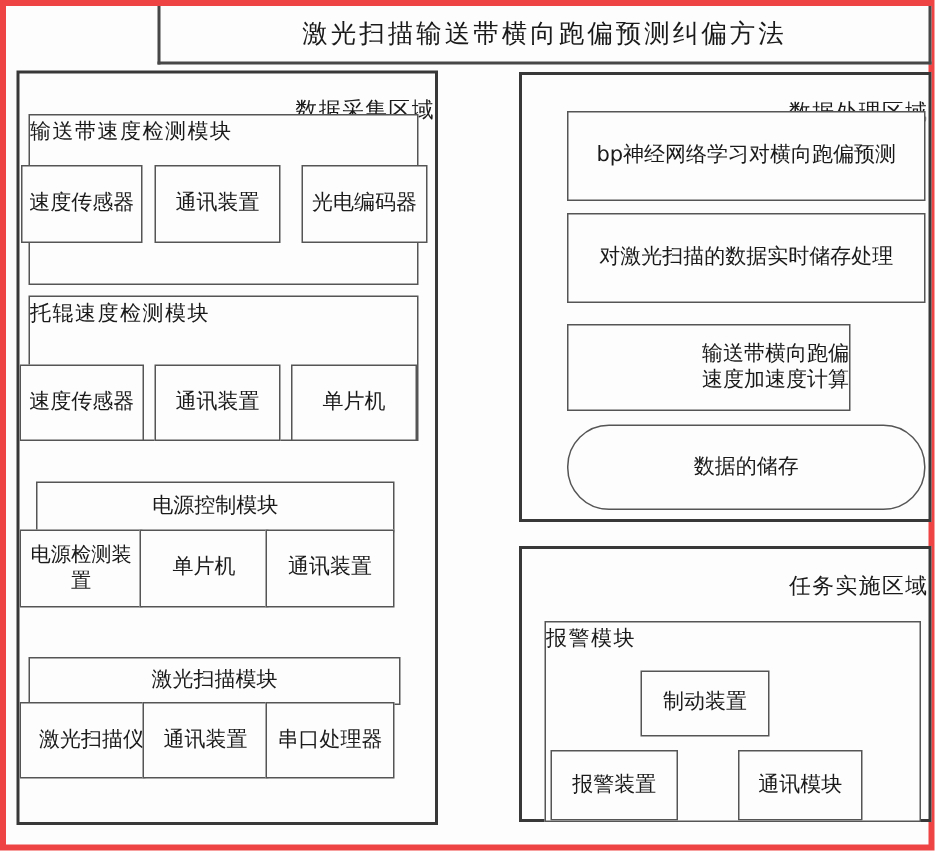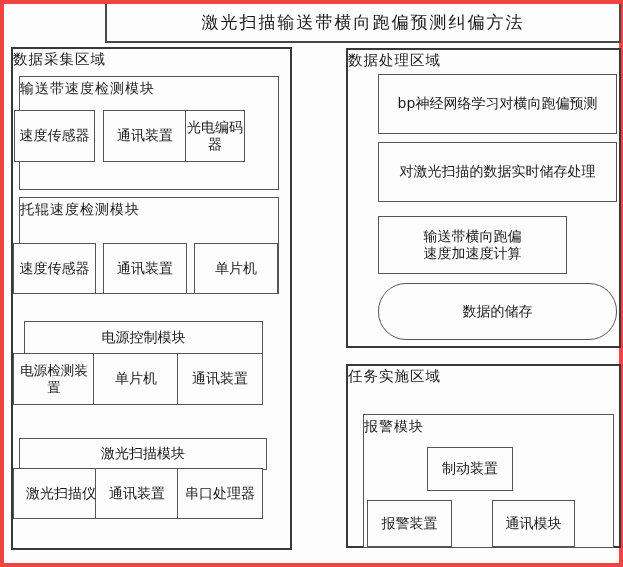--- a/index.html
+++ b/index.html
@@ -25,22 +25,22 @@
     background: #fdfdfd;
   }
   .thin { border-width: 1.5px; border-color: #555; }
   .container {
     position: absolute;
     border: 2px solid #383838;
     background: #fdfdfd;
   }
   .region-title {
     width: 100%;
-    text-align: left;
-    padding-top: 1px;
+    text-align: right;
+    padding-top: 15px;
     font-size: 14.5px;
     letter-spacing: 1px;
   }
   .module-title {
     position: absolute; left: 0; top: 3px; width: 100%;
     text-align: left; font-size: 14px; letter-spacing: 1px;
   }
   .title-box {
     position: absolute;
     left: 101px; top: 0; width: 516px; height: 39px;
@@ -59,21 +59,21 @@
   <div class="title-box">激光扫描输送带横向跑偏预测纠偏方法</div>
 
   <div class="container" style="left:7px; top:43px; width:281px; height:503px;">
     <div class="region-title">数据采集区域</div>
 
     <div class="box thin" style="left:6px; top:27px; width:260px; height:114px;">
       <div class="module-title">输送带速度检测模块</div>
     </div>
     <div class="box thin" style="left:1px; top:61px; width:81px; height:52px;">速度传感器</div>
     <div class="box thin" style="left:90px; top:61px; width:84px; height:52px;">通讯装置</div>
-    <div class="box thin" style="left:172px; top:61px; width:60px; height:52px;">光电编码器</div>
+    <div class="box thin" style="left:188px; top:61px; width:84px; height:52px;">光电编码器</div>
 
     <div class="box thin" style="left:6px; top:148px; width:260px; height:97px;">
       <div class="module-title">托辊速度检测模块</div>
     </div>
     <div class="box thin" style="left:0px; top:194px; width:83px; height:51px;">速度传感器</div>
     <div class="box thin" style="left:90px; top:194px; width:84px; height:51px;">通讯装置</div>
     <div class="box thin" style="left:181px; top:194px; width:84px; height:51px;">单片机</div>
 
     <div class="box thin" style="left:11px; top:272px; width:239px; height:34px;">电源控制模块</div>
     <div class="box thin" style="left:0px; top:304px; width:82px; height:52px; font-size:13.5px;">电源检测装置</div>
@@ -86,21 +86,21 @@
     <div class="box thin" style="left:164px; top:419px; width:86px; height:51px;">串口处理器</div>
   </div>
 
   <div class="container" style="left:342px; top:44px; width:275px; height:300px;">
     <div class="region-title">数据处理区域</div>
 
     <div class="box thin" style="left:30px; top:24px; width:239px; height:60px;">bp神经网络学习对横向跑偏预测</div>
 
     <div class="box thin" style="left:30px; top:92px; width:239px; height:60px;">对激光扫描的数据实时储存处理</div>
 
-    <div class="box thin two-line" style="left:30px; top:166px; width:189px; height:58px;">
+    <div class="box thin two-line" style="left:30px; top:166px; width:189px; height:58px;justify-content:flex-end;">
       <div>
         <span>输送带横向跑偏</span>
         <span>速度加速度计算</span>
       </div>
     </div>
 
     <div class="box thin" style="left:30px; top:233px; width:239px; height:57px;border-radius:28px;">数据的储存</div>
   </div>
 
   <div class="container" style="left:342px; top:360px; width:275px; height:184px;">

